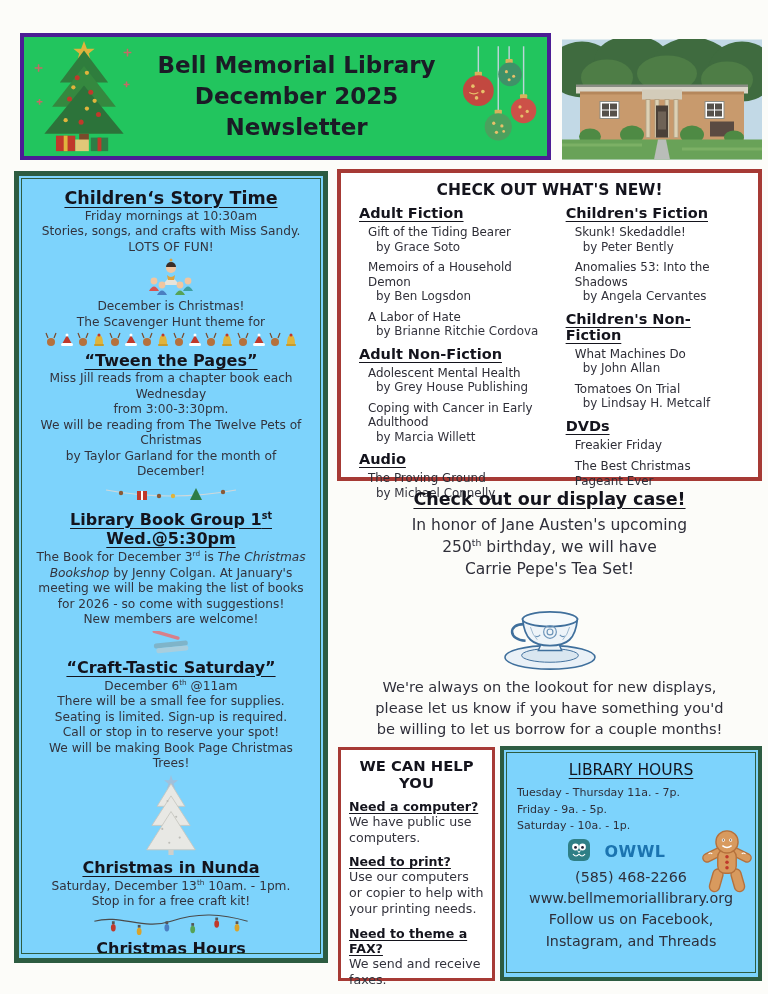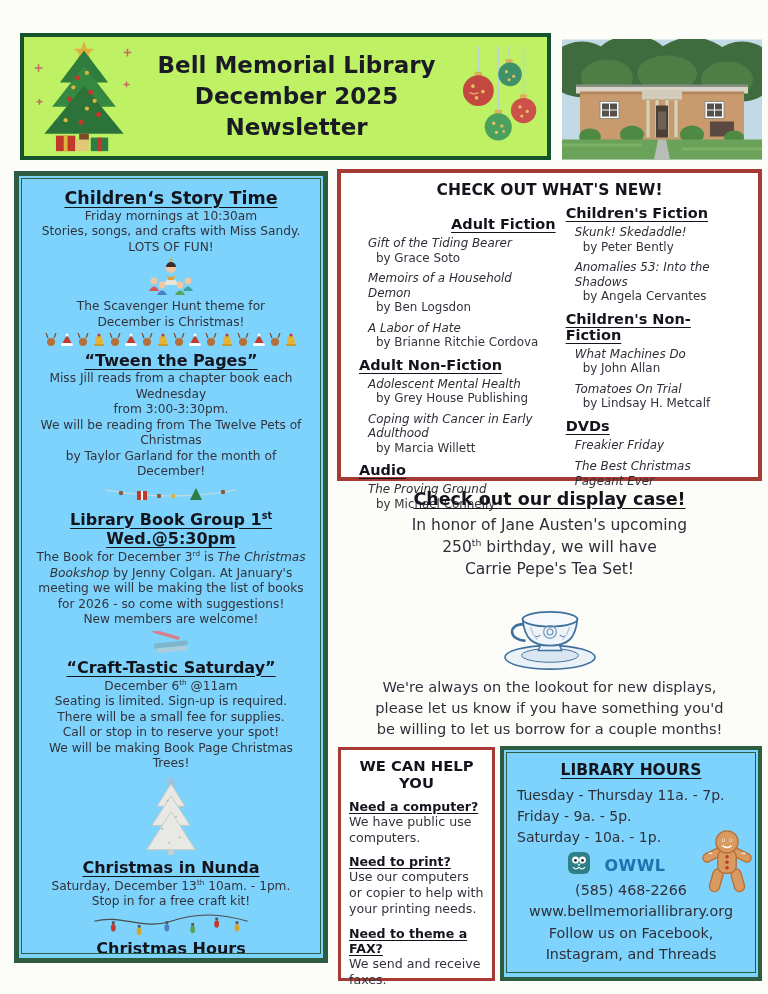--- a/index.html
+++ b/index.html
@@ -1,21 +1,21 @@
 <!DOCTYPE html>
 <html><head>
 <meta charset="utf-8">
 <style>
   html,body{margin:0;padding:0;background:#ffffff;}
   .page{position:relative;width:768px;height:994px;background:#fcfcf9;overflow:hidden;
         font-family:"DejaVu Sans","Liberation Sans",sans-serif;color:#33333d;}
   .abs{position:absolute;box-sizing:border-box;}
 
   
-  .header-box{left:20px;top:33px;width:531px;height:127px;border:4px solid #14532d;background:#bef264;
+  .header-box{left:20px;top:33px;width:531px;height:127px;border:4px solid #4c1d95;background:#22c55e;
               display:flex;align-items:center;}
   .header-title{flex:1;text-align:center;font-size:23px;line-height:1.34;font-weight:700;color:#1b1b26;}
   .photo-box{left:562px;top:39px;width:200px;height:121px;}
 
   
   .green-frame{border:5px solid #2d5c41;background:#7dd3fc;}
   .green-inner{border:1px solid #2d5c41;margin:2px;box-sizing:border-box;height:calc(100% - 6px);overflow:hidden;}
   .red-box{border:4px solid #a63a35;background:#fff;}
 
   
@@ -29,44 +29,44 @@
   sup{font-size:60%;}
 
   
   .new-box{left:337px;top:169px;width:425px;height:312px;padding:6px 18px;}
   .new-title{text-align:center;font-size:15.5px;font-weight:700;color:#14141d;margin:2px 0 4px;}
   .new-cols{display:flex;gap:10px;text-align:left;}
   .new-col1{width:53%;}
   .new-col2{width:47%;}
   .nw-head{font-size:14.5px;font-weight:700;color:#14141d;text-decoration:underline;
            text-underline-offset:3px;margin:7px 0 4px;}
-  .nw-title{font-style:italic;font-size:11.9px;line-height:1.22;color:#2d2d36;padding-left:9px;}
+  .nw-title{font-size:11.9px;line-height:1.22;color:#2d2d36;padding-left:9px;}
   .nw-by{font-size:11.9px;line-height:1.22;padding-left:17px;margin-bottom:6px;}
 
   
   .display-sec{left:337px;top:487px;width:425px;height:258px;text-align:center;}
   .dc-title{font-size:17.5px;font-weight:700;color:#14141d;text-decoration:underline;
             text-underline-offset:3px;margin:2px 0 5px;}
   .dc-line{font-size:15.5px;line-height:1.42;color:#2f2f3a;}
   .dc-outro{font-size:14.6px;line-height:1.45;color:#2f2f3a;margin-top:2px;}
 
   
   .help-box{left:338px;top:747px;width:157px;height:234px;border:3px solid #a63a35;background:#fff;
             padding:5px 8px;text-align:left;}
   .help-title{font-size:14.8px;font-weight:700;color:#14141d;text-align:center;margin:2px 0 3px;}
   .help-q{font-size:12.6px;font-weight:700;color:#14141d;text-decoration:underline;
           text-underline-offset:2px;margin-top:8px;}
   .help-a{font-size:12.6px;line-height:1.28;}
 
   
   .hours-frame{left:500px;top:746px;width:262px;height:235px;border-width:4px;}
   .hours-content{padding:6px 10px;position:relative;height:100%;box-sizing:border-box;}
-  .hours-title{text-align:center;font-size:15.5px;font-weight:700;color:#14141d;
+  .hours-title{text-align:center;font-size:15.5px;font-weight:400;color:#14141d;
                text-decoration:underline;text-underline-offset:3px;margin:2px 0 6px;}
-  .hours-line{font-size:14px;line-height:1.5;color:#2f2f3a;text-align:left;}
+  .hours-line{font-size:11px;line-height:1.5;color:#2f2f3a;text-align:left;}
   .owwl-row{display:flex;align-items:center;justify-content:center;gap:14px;margin:4px 28px 2px 0;}
   .owwl-text{font-size:16px;font-weight:700;color:#1b74b0;letter-spacing:.5px;}
   .hours-center{font-size:14.3px;line-height:1.5;color:#2f2f3a;text-align:center;}
   .gingerbread{position:absolute;right:2px;top:76px;}
 </style>
 </head>
 <body>
 
 <div class="page">
 
@@ -238,22 +238,22 @@
             <g>
                   <circle cx="33" cy="28" r="3.4" fill="#f1c6a0"></circle>
                   <path d="M28 38 q5 -9 10 0 z" fill="#56a356"></path>
                 </g>
             <g>
                   <circle cx="41" cy="24" r="3.4" fill="#f1c6a0"></circle>
                   <path d="M36 34 q5 -9 10 0 z" fill="#3fa0a0"></path>
                 </g>
           </svg>
         </div>
+        <div class="bodytxt">December is Christmas!</div>
         <div class="bodytxt">The Scavenger Hunt theme for</div>
-        <div class="bodytxt">December is Christmas!</div>
         <div class="deco">
           <svg width="252" height="16" viewBox="0 0 252 16">
             <defs>
               <g id="e-deer">
                     <circle cx="6" cy="10" r="4" fill="#b5713c"></circle>
                     <path d="M3 6 L1 1 M9 6 L11 1" stroke="#7a4a2b" stroke-width="1.2" fill="none"></path>
                   </g>
               <g id="e-hat">
                     <polygon points="1,12 11,12 6,3" fill="#c0392b"></polygon>
                     <rect x="0" y="11" width="12" height="3" rx="1.5" fill="#fff"></rect>
@@ -318,22 +318,22 @@
               <rect x="6" y="11" width="34" height="5" rx="2" fill="#7fb4c9"></rect>
               <rect x="8" y="16" width="32" height="5" rx="2" fill="#a8cede"></rect>
             </g>
           </svg>
         </div>
       </div>
 
       <div>
         <div class="sec-title">“Craft-Tastic Saturday”</div>
         <div class="bodytxt"><span>December 6</span><sup>th</sup><span> @11am</span></div>
+        <div class="bodytxt">There will be a small fee for supplies.</div>
         <div class="bodytxt">Seating is limited. Sign-up is required.</div>
-        <div class="bodytxt">There will be a small fee for supplies.</div>
         <div class="bodytxt">Call or stop in to reserve your spot!</div>
         <div class="bodytxt">We will be making Book Page Christmas Trees!</div>
         <div class="deco" style="margin:3px 0 1px;">
           <svg width="64" height="80" viewBox="0 0 72 92">
             <polygon points="36,0 38,6 44,6 39,10 41,16 36,12 31,16 33,10 28,6 34,6" fill="#9fc0dc"></polygon>
             <g fill="#e8e8e4" stroke="#c6c6c0" stroke-width="1">
               <polygon points="36,10 20,36 52,36"></polygon>
               <polygon points="36,24 14,58 58,58"></polygon>
               <polygon points="36,42 8,86 64,86"></polygon>
             </g>
@@ -382,21 +382,21 @@
     </div>
       </div>
   </div>
 
   <div class="abs red-box new-box">
     <div class="new-title">CHECK OUT WHAT'S NEW!</div>
     <div class="new-cols">
       <div class="new-col1">
 
         <div>
-          <div class="nw-head" style="margin-top:13px;text-align:right;">Adult Fiction</div>
+          <div class="nw-head" style="margin-top:2px;">Adult Fiction</div>
           <div>
             <div class="nw-title">Gift of the Tiding Bearer</div>
             <div class="nw-by">by Grace Soto</div>
           </div>
           <div>
             <div class="nw-title">Memoirs of a Household Demon</div>
             <div class="nw-by">by Ben Logsdon</div>
           </div>
           <div>
             <div class="nw-title">A Labor of Hate</div>

